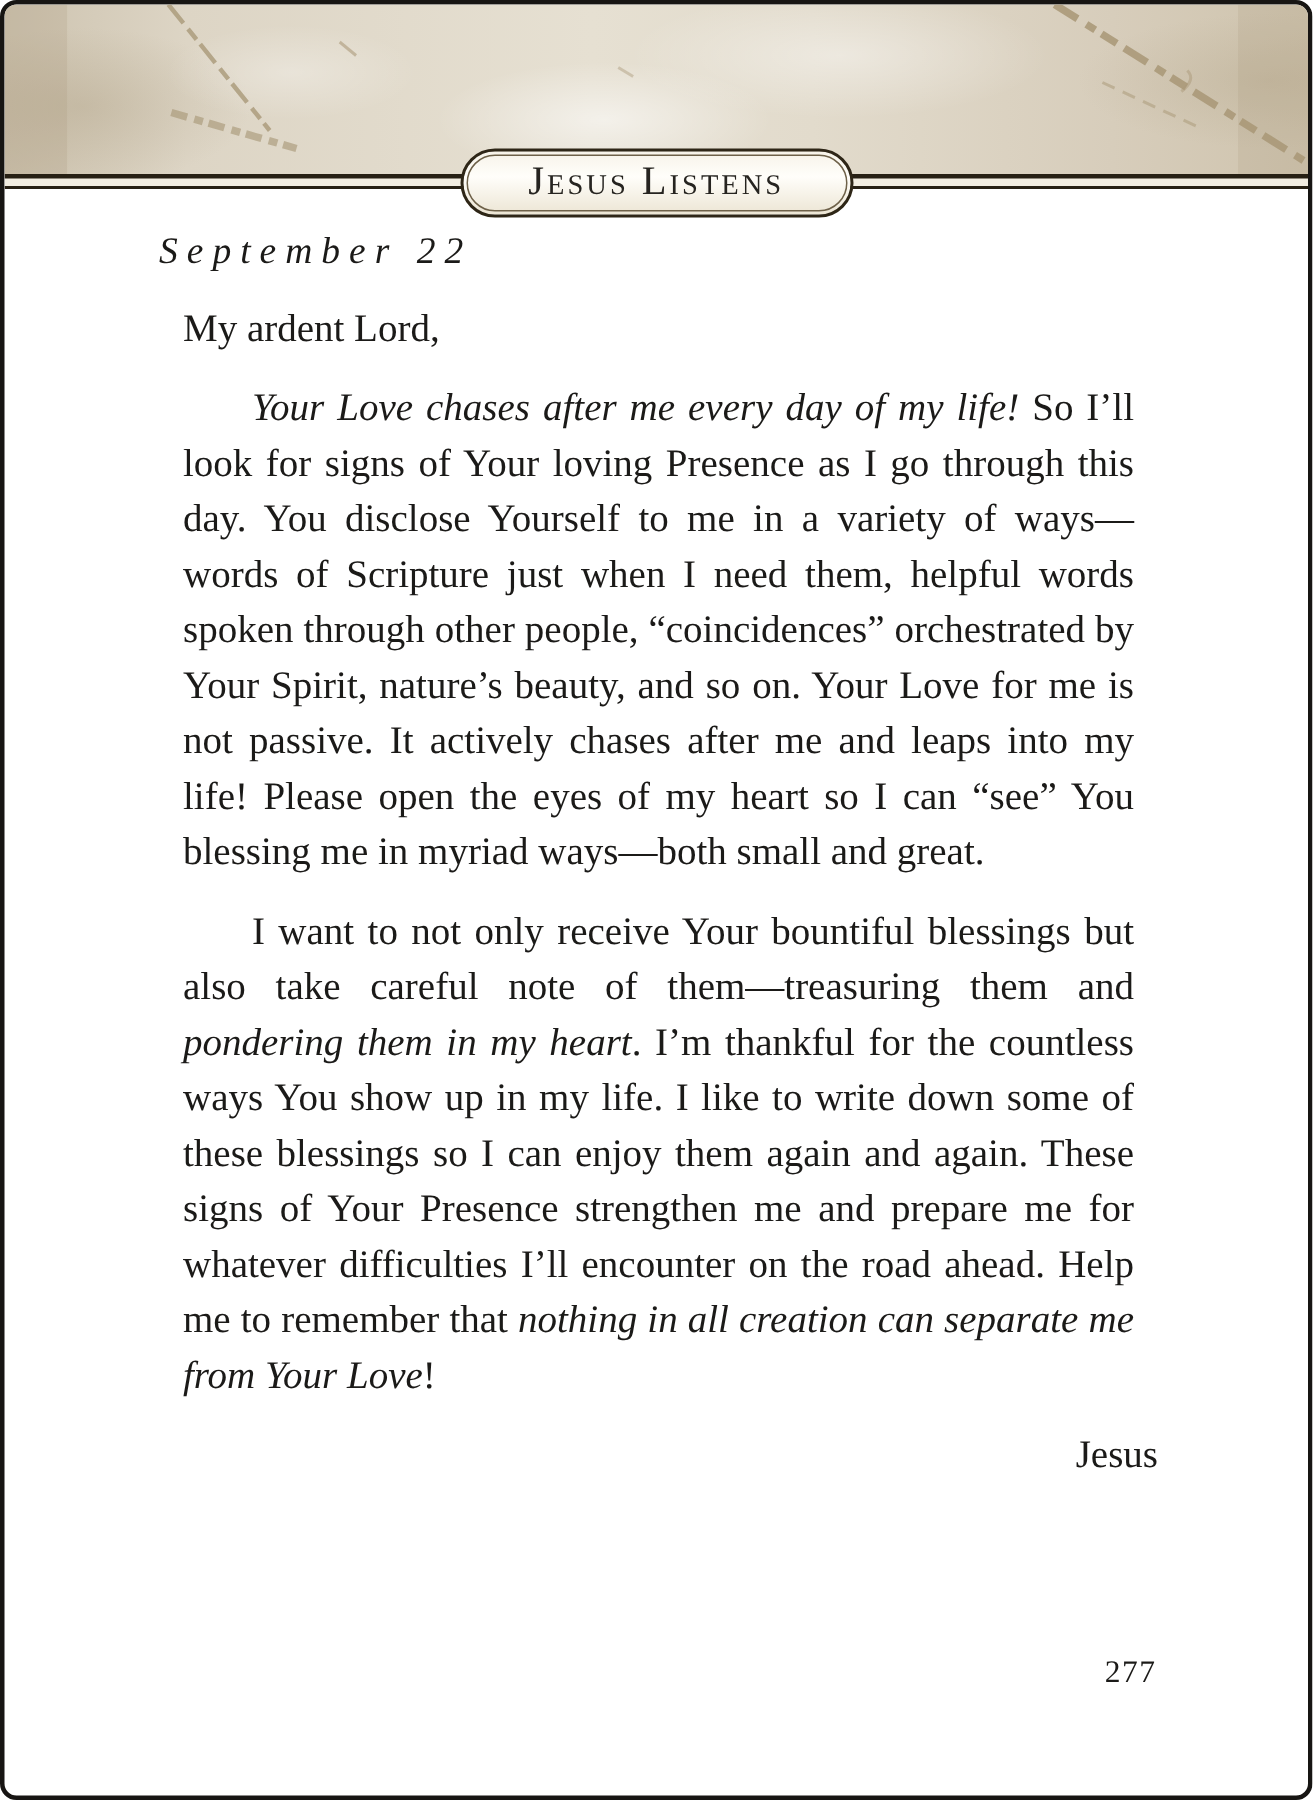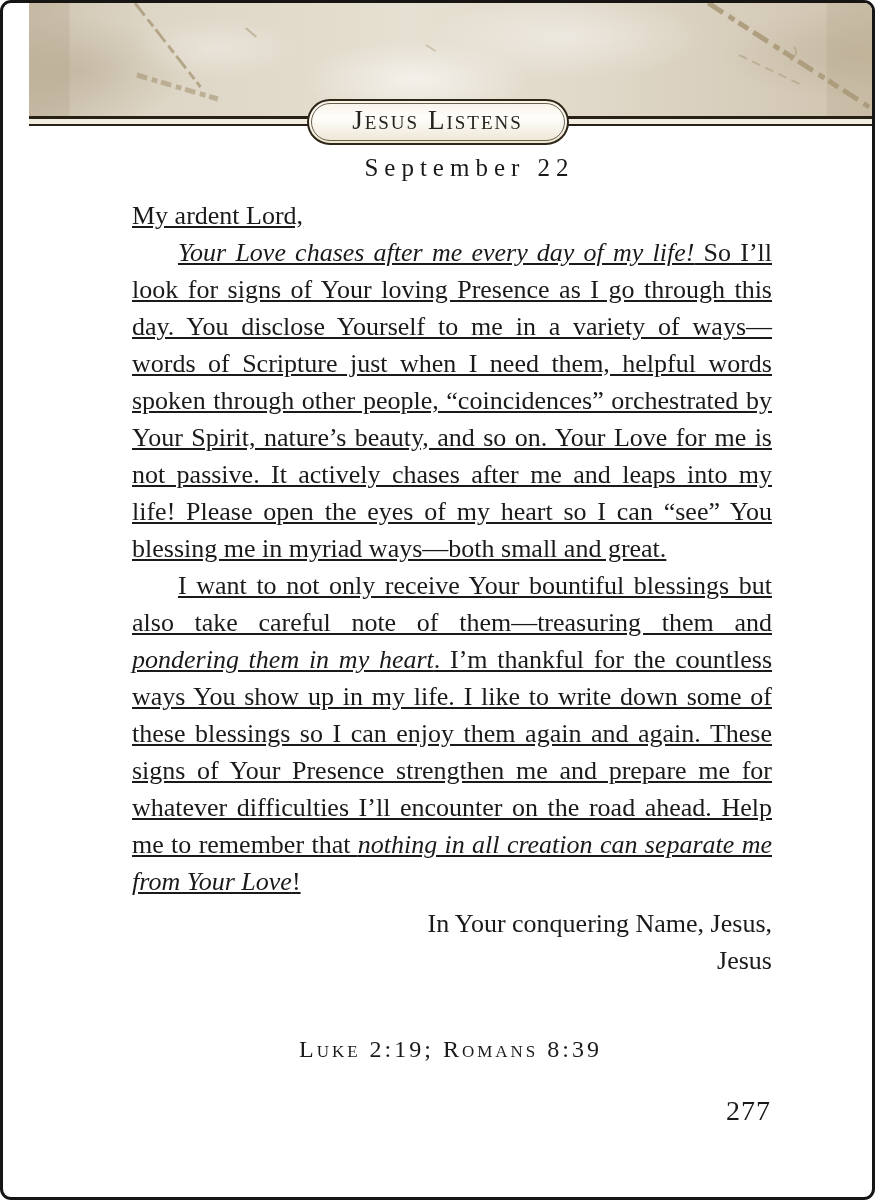--- a/index.html
+++ b/index.html
@@ -6,21 +6,20 @@
   .page{
     position:relative;
     width:875px;height:1200px;
     box-sizing:border-box;
     background:#ffffff;
     border:3px solid #171513;
     border-radius:11px;
     overflow:hidden;
     font-family:"Liberation Serif", serif;
     color:#1b1a18;
-    padding-left:26px;
   }
   
   .band{
     position:relative;
     height:113px;
     background:
       radial-gradient(160px 55px at 46% 68%, rgba(255,255,255,0.55), transparent 70%),
       radial-gradient(200px 60px at 64% 30%, rgba(255,255,255,0.40), transparent 70%),
       radial-gradient(120px 45px at 22% 40%, rgba(255,255,255,0.30), transparent 70%),
       radial-gradient(150px 70px at 6% 60%, rgba(164,148,118,0.30), transparent 75%),
@@ -59,52 +58,53 @@
     font-variant:small-caps;
     font-size:27px;
     letter-spacing:2px;
     color:#262420;
     line-height:1;
     padding-bottom:3px;
   }
   
   .date{
     margin:26px 65px 0 103px;
-    text-align:center;
+    text-align:left;
     font-size:25px;
     letter-spacing:6px;
     line-height:32px;
+    font-style:italic;
   }
   .body{
     margin:13px 100px 0 103px;
     font-size:26px;
     line-height:37px;
     text-align:justify;
   }
-  .para{margin:0;text-decoration:underline;}
+  .para{margin:16px;}
   .para.indent{text-indent:46px;}
   .italic{font-style:italic;}
   .closing{
     margin:5px 100px 0 103px;
     text-align:right;
     font-size:26px;
     line-height:37px;
   }
   .refs{
     margin:52px 60px 0 60px;
     text-align:center;
     font-variant:small-caps;
     font-size:24px;
     letter-spacing:3px;
     line-height:37px;
   }
   .page-number{
     position:absolute;
     right:101px;bottom:70px;
-    font-size:28px;
+    font-size:21px;
     letter-spacing:1px;
   }
 </style>
 </head>
 <body>
 
 <div class="page">
 
   <header class="band">
     <svg class="scratches" viewBox="0 0 875 113" preserveAspectRatio="none" xmlns="http://www.w3.org/2000/svg">
@@ -130,23 +130,21 @@
 
   <main class="body">
     <p class="para">My ardent Lord,</p>
     <div id="prayer-paragraphs">
         <p class="para indent"><span class="italic">Your Love chases after me every day of my life!</span><span> So I’ll look for signs of Your loving Presence as I go through this day. You disclose Yourself to me in a variety of ways—words of Scripture just when I need them, helpful words spoken through other people, “coincidences” orchestrated by Your Spirit, nature’s beauty, and so on. Your Love for me is not passive. It actively chases after me and leaps into my life! Please open the eyes of my heart so I can “see” You blessing me in myriad ways—both small and great.</span></p>
         <p class="para indent"><span>I want to not only receive Your bountiful blessings but also take careful note of them—treasuring them and </span><span class="italic">pondering them in my heart</span><span>. I’m thankful for the countless ways You show up in my life. I like to write down some of these blessings so I can enjoy them again and again. These signs of Your Presence strengthen me and prepare me for whatever difficulties I’ll encounter on the road ahead. Help me to remember that </span><span class="italic">nothing in all creation can separate me from Your Love</span><span>!</span></p>
       </div>
   </main>
 
   <div class="closing">
-    <div>In Your conquering Name, Jesus,</div>
     <div>Jesus</div>
   </div>
 
   <div class="refs">
-    <div>Luke 2:19; Romans 8:39</div>
   </div>
 
   <div class="page-number">277</div>
 
 </div>
 
 </body></html>

